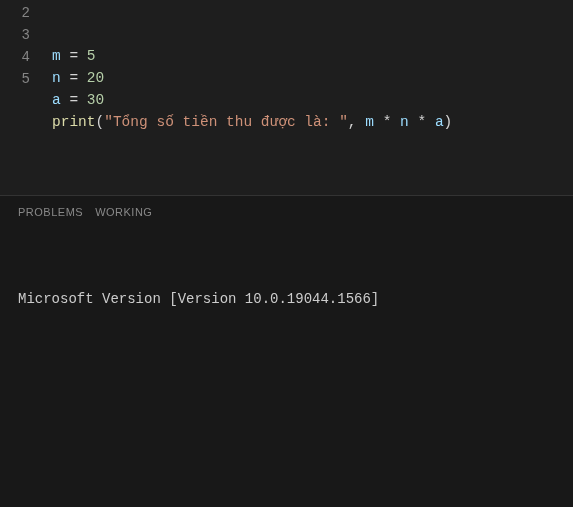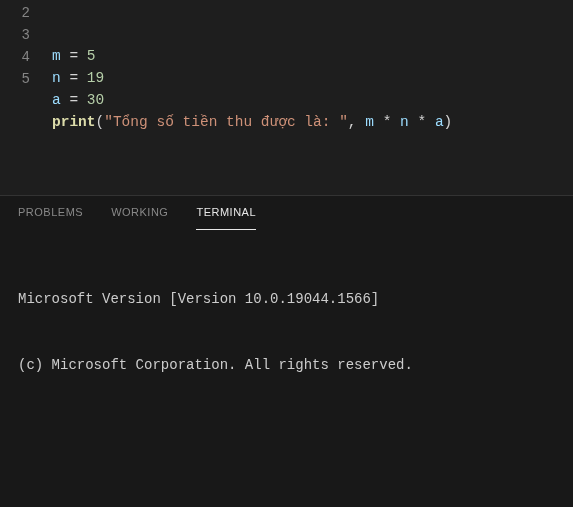--- a/index.html
+++ b/index.html
@@ -31,32 +31,32 @@
     font-size: 14px;
   }
   .code {
     white-space: pre;
     font-size: 14.5px;
     margin-top: 43px;
   }
   .tk-var { color: #9cdcfe; }
   .tk-op  { color: #d4d4d4; }
   .tk-num { color: #b5cea8; }
-  .tk-fn  { color: #dcdcaa; font-weight: bold; }
+  .tk-fn  { color: #dcdcaa; }
   .tk-pn  { color: #d4d4d4; }
   .tk-str { color: #ce9178; }
 
   .panel {
     background: #181818;
     border-top: 1px solid #333;
     height: 312px;
   }
   .tabs {
     display: flex;
-    gap: 28px;
+    gap: 12px;
     padding: 10px 18px 0 18px;
     font-family: -apple-system, "Segoe UI", Arial, sans-serif;
     font-size: 11px;
     letter-spacing: 0.5px;
     color: #888;
     height: 34px;
   }
   .tab {
     cursor: pointer;
     padding-bottom: 6px;
@@ -79,41 +79,39 @@
 </head>
 <body>
 
 <div class="editor">
   <div class="line">
     <div class="gutter">2</div>
     <div class="code"><span class="tk-var">m</span><span class="tk-op"> = </span><span class="tk-num">5</span></div>
   </div>
   <div class="line">
     <div class="gutter">3</div>
-    <div class="code"><span class="tk-var">n</span><span class="tk-op"> = </span><span class="tk-num">19</span></div>
+    <div class="code"><span class="tk-var">n</span><span class="tk-op"> = </span><span class="tk-num">20</span></div>
   </div>
   <div class="line">
     <div class="gutter">4</div>
     <div class="code"><span class="tk-var">a</span><span class="tk-op"> = </span><span class="tk-num">30</span></div>
   </div>
   <div class="line">
     <div class="gutter">5</div>
     <div class="code"><span class="tk-fn">print</span><span class="tk-pn">(</span><span class="tk-str">"Tổng số tiền thu được là: "</span><span class="tk-pn">, </span><span class="tk-var">m</span><span class="tk-op"> * </span><span class="tk-var">n</span><span class="tk-op"> * </span><span class="tk-var">a</span><span class="tk-pn">)</span></div>
   </div>
 </div>
 
 <div class="panel">
   <div class="tabs">
     <div class="tab">PROBLEMS</div>
     <div class="tab">WORKING</div>
-    <div class="tab active">TERMINAL</div>
   </div>
   <div class="terminal">
     <div class="term-line">Microsoft Version [Version 10.0.19044.1566]</div>
-    <div class="term-line">(c) Microsoft Corporation. All rights reserved.</div>
     <div class="term-line"></div>
     
     
     
     
     
     
   </div>
 </div>
 

